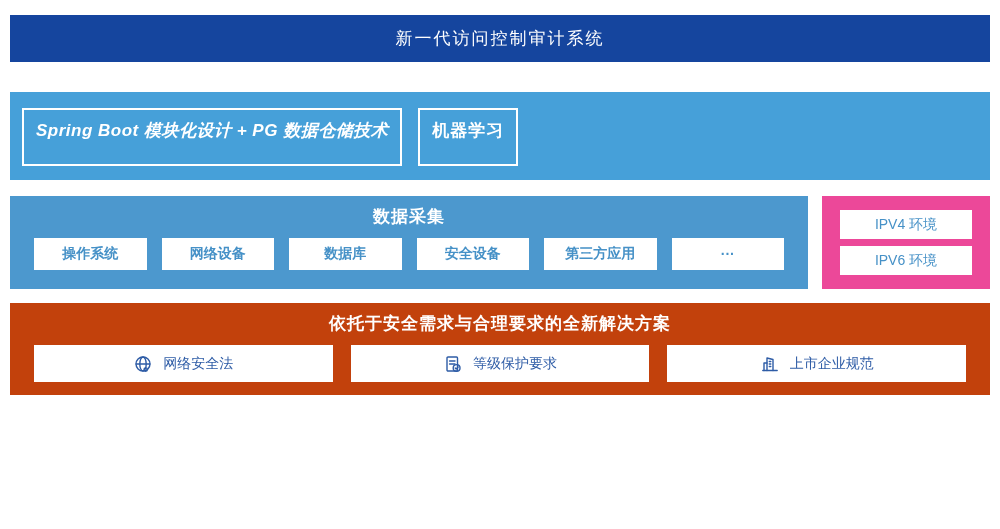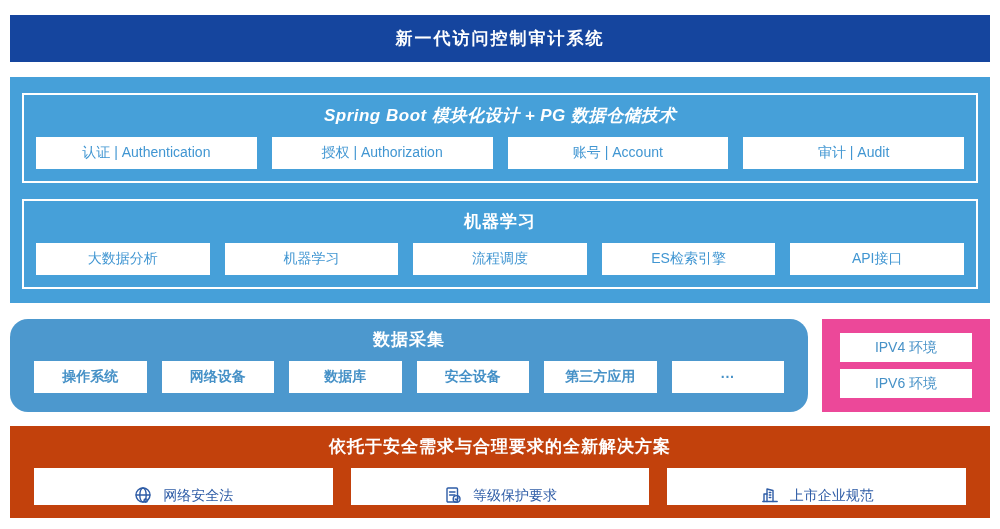--- a/index.html
+++ b/index.html
@@ -3,91 +3,78 @@
 <meta charset="utf-8">
 <style>
   * { box-sizing: border-box; margin: 0; padding: 0; }
   html, body { width: 1000px; height: 529px; background: #ffffff; }
   body { font-family: "Liberation Sans", "DejaVu Sans", sans-serif; }
   .page { width: 980px; margin: 0 auto; padding-top: 15px; }
 
   .header {
     height: 47px; background: #15459E;
     display: flex; align-items: center; justify-content: center;
-    color: #fff; font-weight: bold; font-size: 17px; letter-spacing: 2px;
+    color: #fff; font-weight: normal; font-size: 17px; letter-spacing: 2px;
   }
 
   .platform {
-    margin-top: 15px; background: #46A0D9;
+    margin-top: 30px; background: #46A0D9;
     padding: 16px 12px 14px;
-    display: flex; flex-direction: column; gap: 16px;
+    display: flex; flex-direction: row; gap: 16px;
   }
   .bordered { border: 2px solid #ffffff; padding: 8px 12px 12px; }
 
   .sec-title {
     color: #ffffff; font-weight: bold; font-size: 17px;
     text-align: center; line-height: 20px; margin: 3px 0 11px;
     letter-spacing: 1px;
   }
   .italic { font-style: italic; letter-spacing: 0.5px; }
 
   .row { display: flex; gap: 15px; }
   .chip {
     flex: 1; background: #ffffff; height: 32px;
     display: flex; align-items: center; justify-content: center;
     color: #4196D2; font-size: 14px; white-space: nowrap;
   }
 
   .collect-row { margin-top: 16px; display: flex; gap: 14px; }
-  .collection { flex: 1; background: #4C98CE; padding: 8px 24px 13px; border-radius: 18px; }
+  .collection { flex: 1; background: #4C98CE; padding: 8px 24px 13px; }
   .collection .chip { color: #4691C7; font-weight: bold; }
   .env-panel {
     width: 168px; background: #ec4899;
     padding: 14px 18px; display: flex; flex-direction: column;
     justify-content: center; gap: 7px;
   }
   .env-panel .chip { flex: none; height: 29px; color: #4691C7; }
 
   .solution { margin-top: 14px; background: #c2410c; padding: 9px 24px 13px; }
   .solution .sec-title { margin: 2px 0 11px; }
   .solution .row { gap: 18px; }
-  .solution .chip { height: 37px; color: #2E5CA6; gap: 10px; align-items: flex-end; }
+  .solution .chip { height: 37px; color: #2E5CA6; gap: 10px; }
   .solution .chip svg { flex: none; }
   .icon-stroke { stroke: #2E5CA6; fill: none; stroke-width: 1.4; stroke-linecap: round; stroke-linejoin: round; }
 </style>
 </head>
 <body>
 
 <div class="page">
 
   <div class="header">
     <span>新一代访问控制审计系统</span>
   </div>
 
   <div class="platform">
 
     <div class="bordered">
       <div class="sec-title italic">Spring Boot 模块化设计 + PG 数据仓储技术</div>
-      <div class="row">
-        <div class="chip">认证 | Authentication</div>
-        <div class="chip">授权 | Authorization</div>
-        <div class="chip">账号 | Account</div>
-        <div class="chip">审计 | Audit</div>
-      </div>
     </div>
 
     <div class="bordered">
       <div class="sec-title">机器学习</div>
-      <div class="row">
-        <div class="chip">大数据分析</div>
-        <div class="chip">机器学习</div>
-        <div class="chip">流程调度</div>
-        <div class="chip">ES检索引擎</div>
-        <div class="chip">API接口</div>
-      </div>
     </div>
 
   </div>
 
   <div class="collect-row">
 
     <div class="collection">
       <div class="sec-title">数据采集</div>
       <div class="row">
         <div class="chip">操作系统</div>

